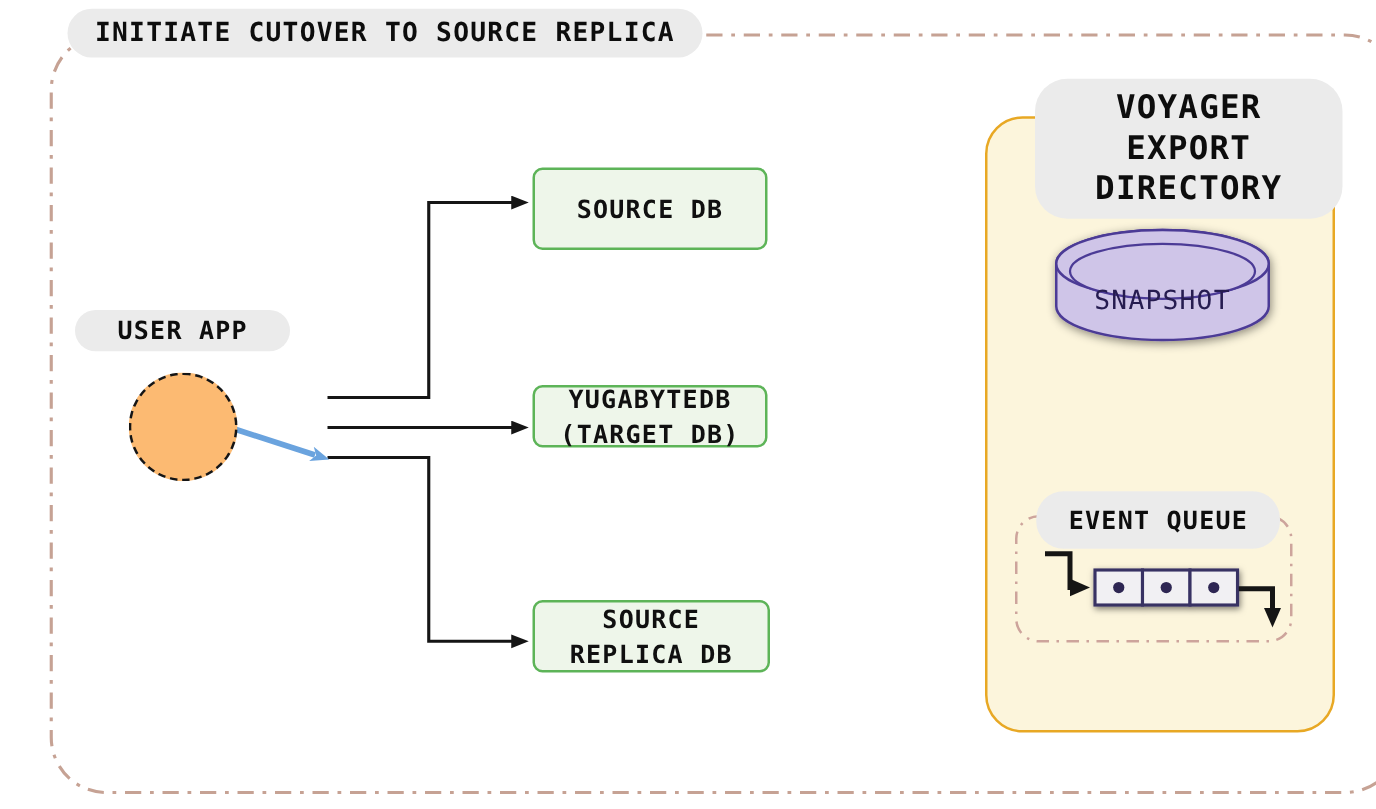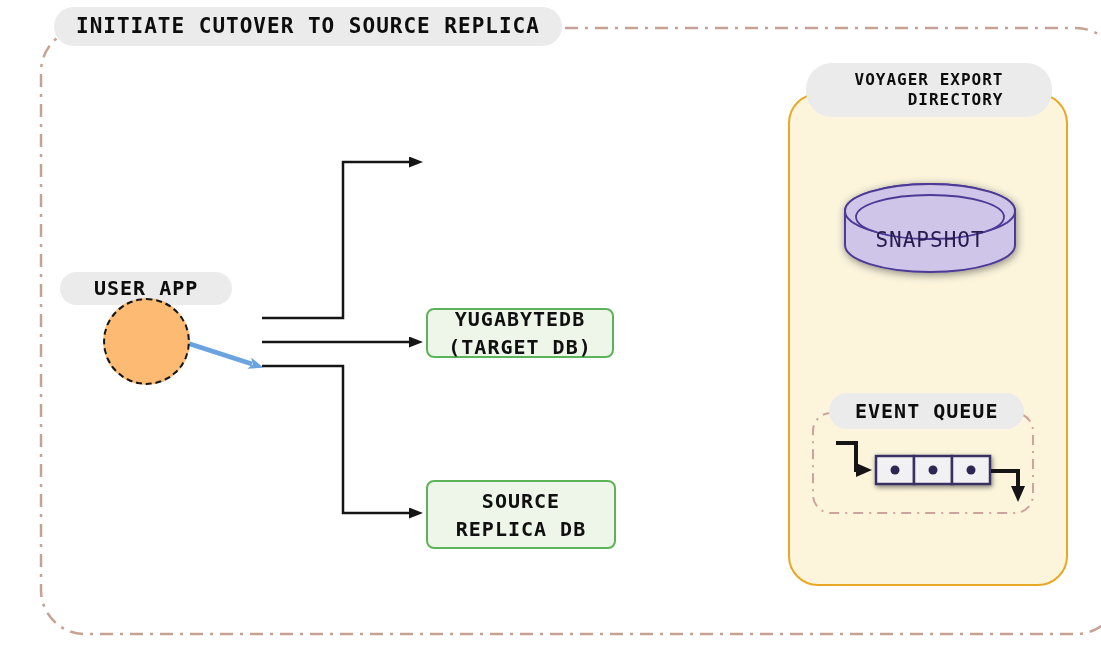--- a/index.html
+++ b/index.html
@@ -12,37 +12,37 @@
   .stage *{box-sizing:border-box;}
   svg.layer{position:absolute;left:0;top:0;pointer-events:none;}
 
   .pill{
     position:absolute;background:var(--c-pill,#ebebeb);border-radius:22px;
     display:flex;align-items:center;justify-content:center;text-align:center;
     font-weight:bold;letter-spacing:1px;white-space:pre-line;line-height:1.25;
     color:#0d0d0d;
   }
   .title-pill{left:24px;top:7px;height:39px;padding:0 22px;font-size:21px;border-radius:20px;}
-  .userapp-pill{left:30px;top:272px;height:33px;padding:0 34px;font-size:20px;}
-  .voyager-pill{left:776px;top:63px;width:246px;padding:7px 10px;font-size:16px;border-radius:26px;text-align:right;}
-  .queue-pill{left:799px;top:393px;height:36px;padding:0 26px;font-size:20px;}
+  .userapp-pill{left:30px;top:248px;height:33px;padding:0 34px;font-size:20px;}
+  .voyager-pill{left:798px;top:63px;width:246px;padding:7px 10px;font-size:26px;border-radius:26px;}
+  .queue-pill{left:799px;top:393px;height:46px;padding:0 26px;font-size:20px;}
 
   .user-circle{
     position:absolute;left:73px;top:298px;width:87px;height:87px;border-radius:50%;
     background:var(--c-orange,#fcba72);border:2.5px dashed #151515;
   }
   .db-box{
     position:absolute;width:188px;background:var(--c-green-fill,#eef6ea);
     border:2px solid var(--c-green-border,#5db458);border-radius:8px;
     display:flex;align-items:center;justify-content:center;text-align:center;
     font-weight:bold;font-size:20px;letter-spacing:1px;white-space:pre-line;line-height:1.4;
   }
   .db-source{left:396px;top:134px;height:66px;}
   .db-target{left:396px;top:308px;height:50px;}
-  .db-replica{left:396px;top:480px;height:69px;width:190px;}
+  .db-replica{left:396px;top:480px;height:58px;width:190px;}
 
   .voyager-box{
     position:absolute;left:758px;top:93px;width:280px;height:493px;
     background:var(--c-yellow-fill,#fcf5dc);border:2px solid var(--c-yellow-border,#e8a824);
     border-radius:30px;
   }
   .snapshot-label{
     position:absolute;left:815px;top:228px;width:170px;text-align:center;
     font-weight:normal;font-size:21px;letter-spacing:1px;color:var(--c-purple-text,#261c50);
   }
@@ -103,20 +103,23 @@
       </g>
       <path d="M 961 471 H 988 V 488" fill="none" stroke="#151515" stroke-width="4" marker-end="url(#arrow-black-big)"></path>
     </g>
   </svg>
 
   <div class="pill title-pill">INITIATE CUTOVER TO SOURCE REPLICA</div>
 
   <div class="pill userapp-pill">USER APP</div>
   <div class="user-circle"></div>
 
+  <div class="db-box db-source">
+    <span>SOURCE DB</span>
+  </div>
   <div class="db-box db-target">
     <span>YUGABYTEDB
 (TARGET DB)</span>
   </div>
   <div class="db-box db-replica">
     <span>SOURCE
 REPLICA DB</span>
   </div>
 
   <div class="pill voyager-pill">VOYAGER EXPORT

